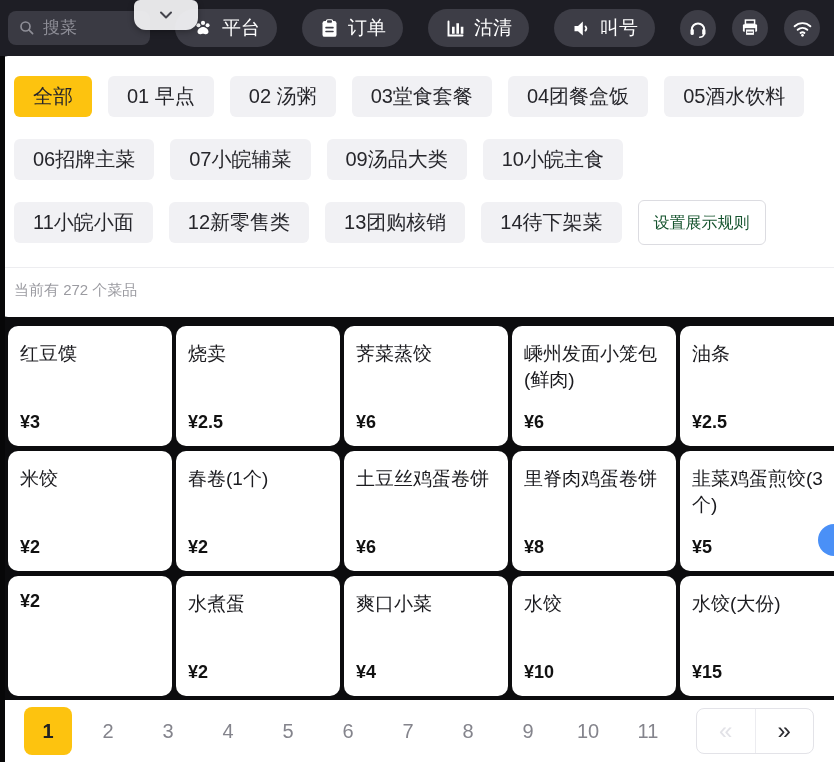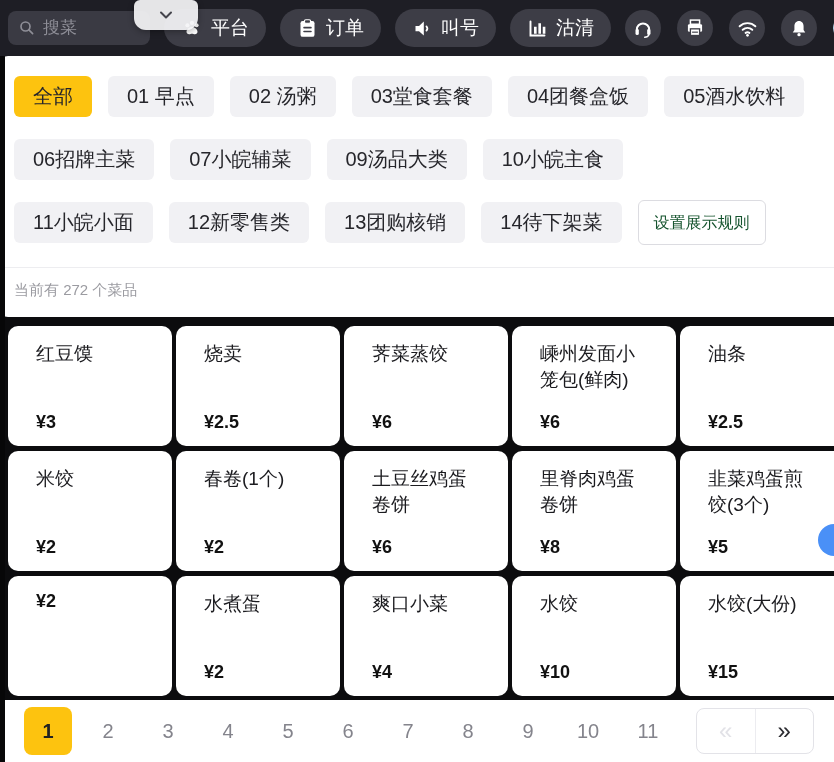--- a/index.html
+++ b/index.html
@@ -10,21 +10,21 @@
     position:relative;
     overflow:hidden;
     display:flex;
     flex-direction:column;
   }
 
   
   .topbar {
     height:56px; background:#1e1e25;
     display:flex; align-items:center;
-    padding:0 8px; gap:14px; position:relative; z-index:5;
+    padding:0 8px; gap:25px; position:relative; z-index:5;
     flex:0 0 auto;
   }
   .searchbox {
     width:142px; height:34px; background:#3a3a43;
     border-radius:8px; display:flex; align-items:center;
     gap:7px; padding:0 10px; flex:0 0 auto;
   }
   .searchbox input {
     background:transparent; border:none; outline:none;
     color:#cfcfd4; font-size:17px; width:90px;
@@ -79,21 +79,21 @@
   .grid-wrap { flex:1 1 auto; background:#0c0c0e; padding:9px 0 0 3px; overflow:hidden; }
   .grid {
     display:grid;
     grid-template-columns:repeat(5,164px);
     grid-auto-rows:120px;
     gap:5px 4px;
     margin-left:5px;
   }
   .card {
     background:#ffffff; border-radius:10px;
-    padding:15px 28px 13px;
+    padding:15px 12px 13px;
     display:flex; flex-direction:column; justify-content:space-between;
     cursor:pointer; overflow:hidden;
   }
   .card .name { font-size:19px; color:#1b1b1f; line-height:1.35; }
   .card .price { font-size:18px; font-weight:bold; color:#111; }
 
   
   .bottombar {
     height:62px; background:#ffffff;
     display:flex; align-items:center; padding:0 20px 0 24px;
@@ -167,37 +167,37 @@
           <line x1="8" y1="11" x2="16" y2="11" stroke="#3d3d46" stroke-width="1.8" stroke-linecap="round"></line>
           <line x1="8" y1="15.5" x2="16" y2="15.5" stroke="#3d3d46" stroke-width="1.8" stroke-linecap="round"></line>
         </svg>
     </span>
     <span>订单</span>
   </div>
 
   <div class="pill">
     <span>
       <svg width="21" height="21" viewBox="0 0 24 24">
-          <path d="M4 9h4l5.5-5v16L8 15H4z" fill="#fff"></path>
-          <path d="M16.5 9.5 q2.2 2.5 0 5" fill="none" stroke="#fff" stroke-width="2" stroke-linecap="round"></path>
-        </svg>
-    </span>
-    <span>叫号</span>
-  </div>
-
-  <div class="pill">
-    <span>
-      <svg width="21" height="21" viewBox="0 0 24 24">
           <path d="M4 4 v16 h16" fill="none" stroke="#fff" stroke-width="2.2" stroke-linecap="round"></path>
           <rect x="8" y="10" width="3" height="8" fill="#fff"></rect>
           <rect x="13" y="6" width="3" height="12" fill="#fff"></rect>
           <rect x="18" y="10" width="3" height="8" fill="#fff"></rect>
         </svg>
     </span>
     <span>沽清</span>
+  </div>
+
+  <div class="pill">
+    <span>
+      <svg width="21" height="21" viewBox="0 0 24 24">
+          <path d="M4 9h4l5.5-5v16L8 15H4z" fill="#fff"></path>
+          <path d="M16.5 9.5 q2.2 2.5 0 5" fill="none" stroke="#fff" stroke-width="2" stroke-linecap="round"></path>
+        </svg>
+    </span>
+    <span>叫号</span>
   </div>
 
   <div class="icon-group">
     <div class="iconbtn">
       <span>
         <svg width="20" height="20" viewBox="0 0 24 24">
             <path d="M4.5 14 a7.5 7.5 0 0 1 15 0" fill="none" stroke="#fff" stroke-width="2.4"></path>
             <rect x="3" y="13" width="4" height="7.5" rx="2" fill="#fff"></rect>
             <rect x="17" y="13" width="4" height="7.5" rx="2" fill="#fff"></rect>
             <path d="M19 20.5 q-1 2.5 -5 2.5" fill="none" stroke="#fff" stroke-width="1.8" stroke-linecap="round"></path>

